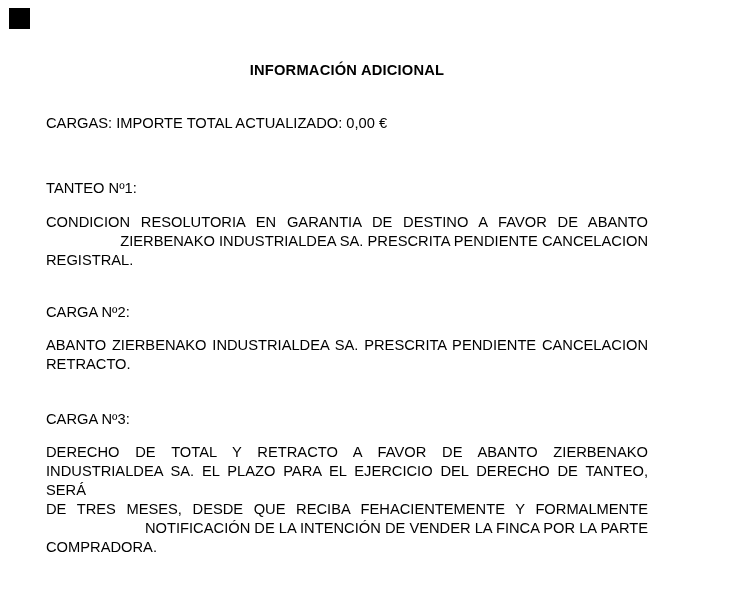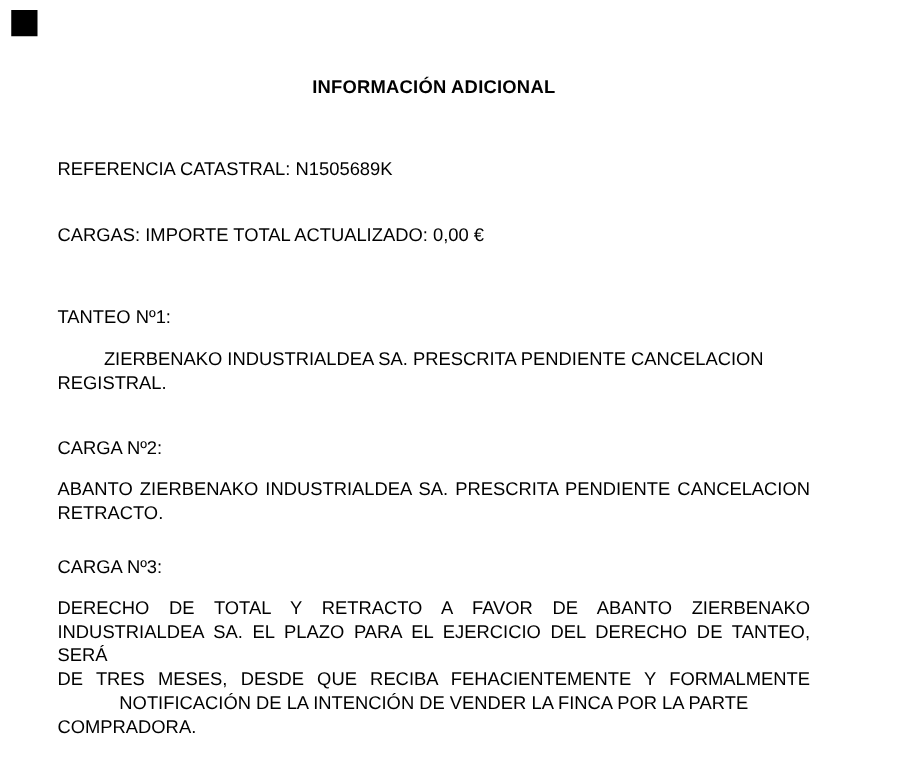--- a/index.html
+++ b/index.html
@@ -35,54 +35,54 @@
     text-align: center;
     letter-spacing: 0.2px;
   }
   .field-line {
     margin: 0;
   }
   .mt-ref    { margin-top: 47px; }
   .mt-cargas { margin-top: 34px; }
   .mt-h1     { margin-top: 46px; }
   .mt-h2     { margin-top: 33px; }
-  .mt-h3     { margin-top: 24px; }
+  .mt-h3     { margin-top: 36px; }
   .para {
     margin: 15px 0 0 0;
   }
   .para-tight {
     margin: 14px 0 0 0;
   }
   
   .jline {
     text-align: justify;
     text-align-last: justify;
   }
   .lline {
-    text-align: center;
+    text-align: right;
     text-align-last: left;
   }
 </style>
 </head>
 <body>
 
 <div class="page">
 
   <div class="scan-artifact"></div>
 
   <div class="content">
 
     <p class="doc-title">INFORMACIÓN ADICIONAL</p>
 
-    <p class="field-line mt-ref">REFERENCIA CATASTRAL: N1505689K</p>
 
     <p class="field-line mt-cargas">CARGAS: IMPORTE TOTAL ACTUALIZADO: 0,00 €</p>
 
     <p class="field-line mt-h1">TANTEO Nº1:</p>
     <div class="para">
+      <div class="jline">CONDICION RESOLUTORIA EN GARANTIA DE DESTINO A FAVOR DE ABANTO</div>
       <div class="lline">ZIERBENAKO INDUSTRIALDEA SA. PRESCRITA PENDIENTE CANCELACION REGISTRAL.</div>
     </div>
 
     <p class="field-line mt-h2">CARGA Nº2:</p>
     <div class="para-tight">
       <div class="jline">ABANTO ZIERBENAKO INDUSTRIALDEA SA. PRESCRITA PENDIENTE CANCELACION</div>
       <div class="lline">RETRACTO.</div>
     </div>
 
     <p class="field-line mt-h3">CARGA Nº3:</p>

